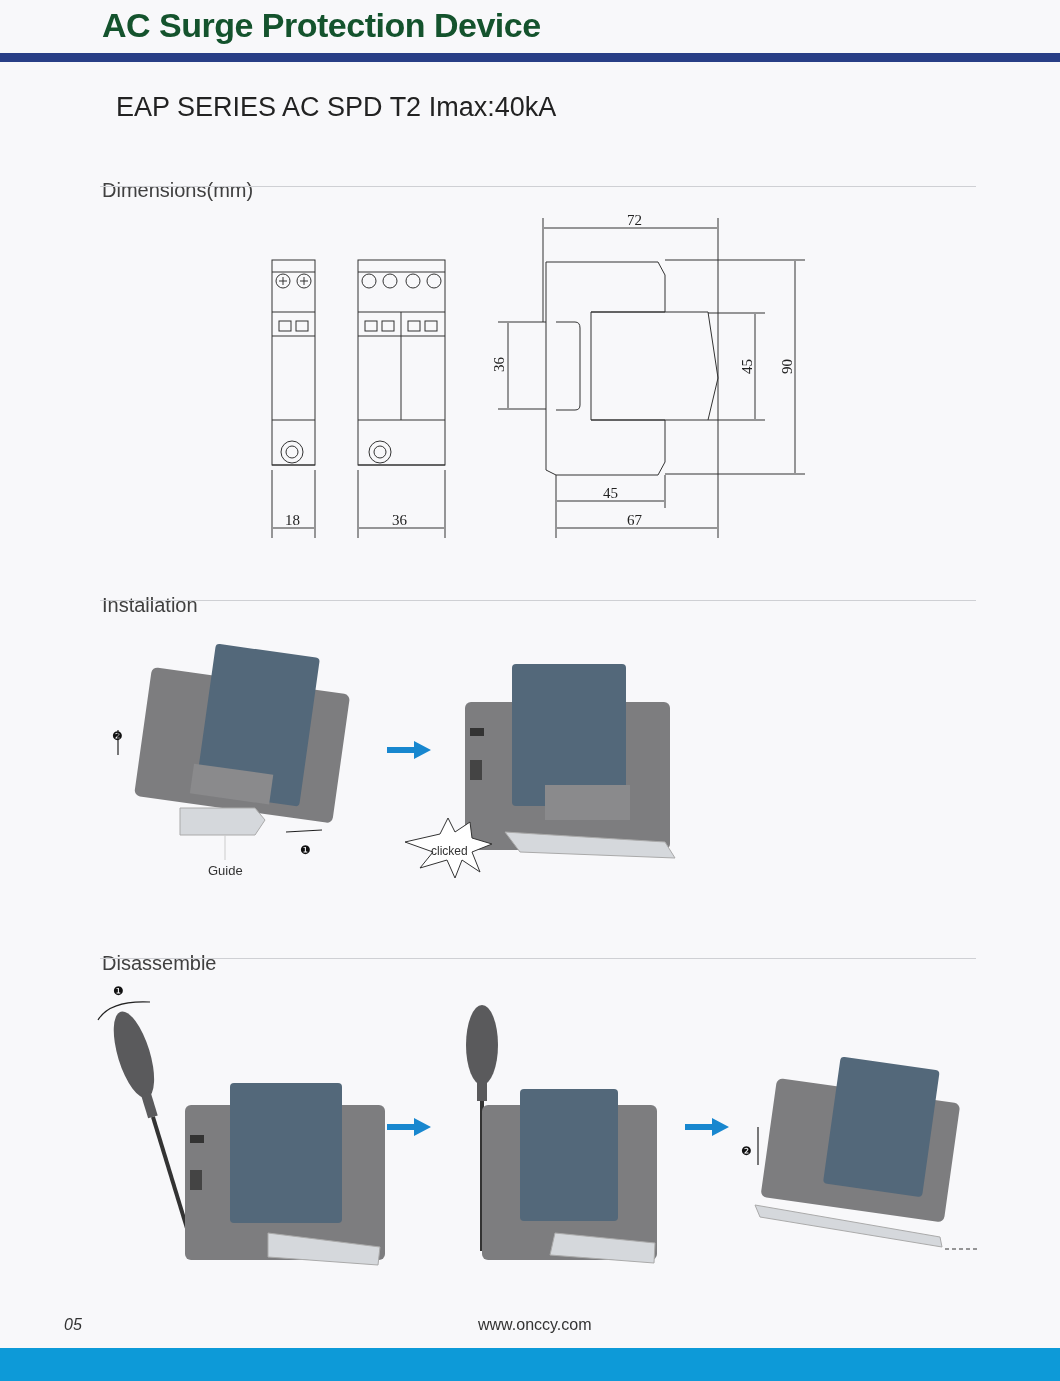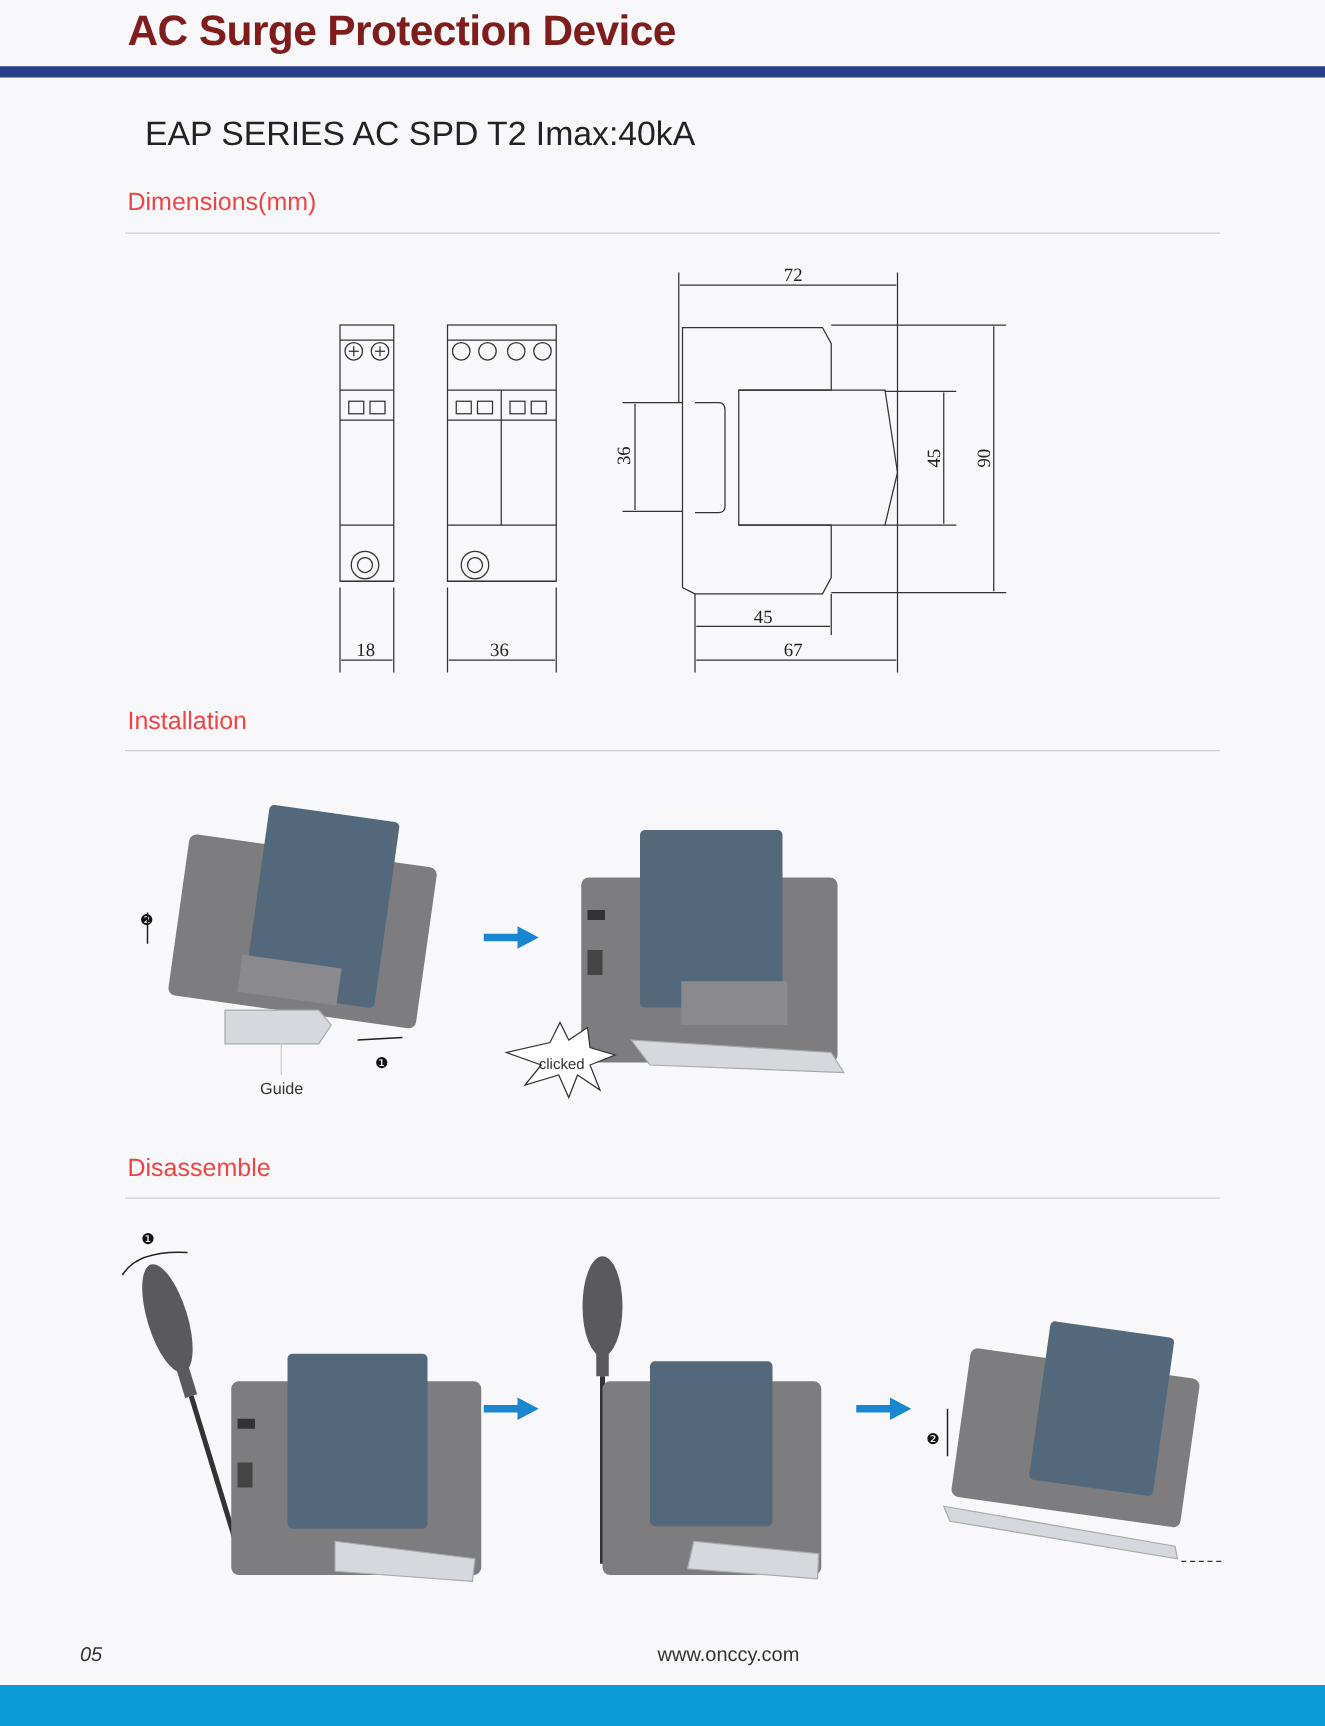--- a/index.html
+++ b/index.html
@@ -1,25 +1,25 @@
 <!DOCTYPE html>
 <html><head>
 <meta charset="utf-8">
 <style>
   html,body{margin:0;padding:0;}
   body{width:1060px;height:1381px;background:#f8f8fa;position:relative;overflow:hidden;font-family:"Liberation Sans","DejaVu Sans",sans-serif;color:#222;}
   .abs{position:absolute;}
-  .page-title{left:102px;top:6px;font-size:34px;font-weight:bold;color:#7f1d1d;letter-spacing:-0.5px;}
+  .page-title{left:102px;top:6px;font-size:34px;font-weight:bold;color:#14532d;letter-spacing:-0.5px;}
   .title-bar{left:0;top:53px;width:1060px;height:9px;background:#283e86;}
   .series-title{left:100px;top:92px;font-size:27px;color:#222;margin-left:16px;}
-  .section-h{left:102px;font-size:20px;color:#ef4444;}
+  .section-h{left:102px;font-size:20px;color:#404040;margin-top:28px;}
   .rule{left:100px;width:876px;height:1px;background:#cfd0d4;}
   .drawing{left:0;top:0;}
   .footer-num{left:64px;top:1316px;font-size:16px;color:#333;font-style:italic;}
-  .footer-url{left:478px;top:1316px;font-size:16px;color:#333;margin-left:48px;}
+  .footer-url{left:478px;top:1316px;font-size:16px;color:#333;}
   .footer-bar{left:0;top:1348px;width:1060px;height:33px;background:#0d9ad8;}
   svg text{font-family:"Liberation Serif","DejaVu Serif",serif;}
 </style>
 </head>
 <body>
 
 <div class="abs page-title">AC Surge Protection Device</div>
 <div class="abs title-bar"></div>
 
 <div class="abs series-title">EAP SERIES AC SPD T2 Imax:40kA</div>

